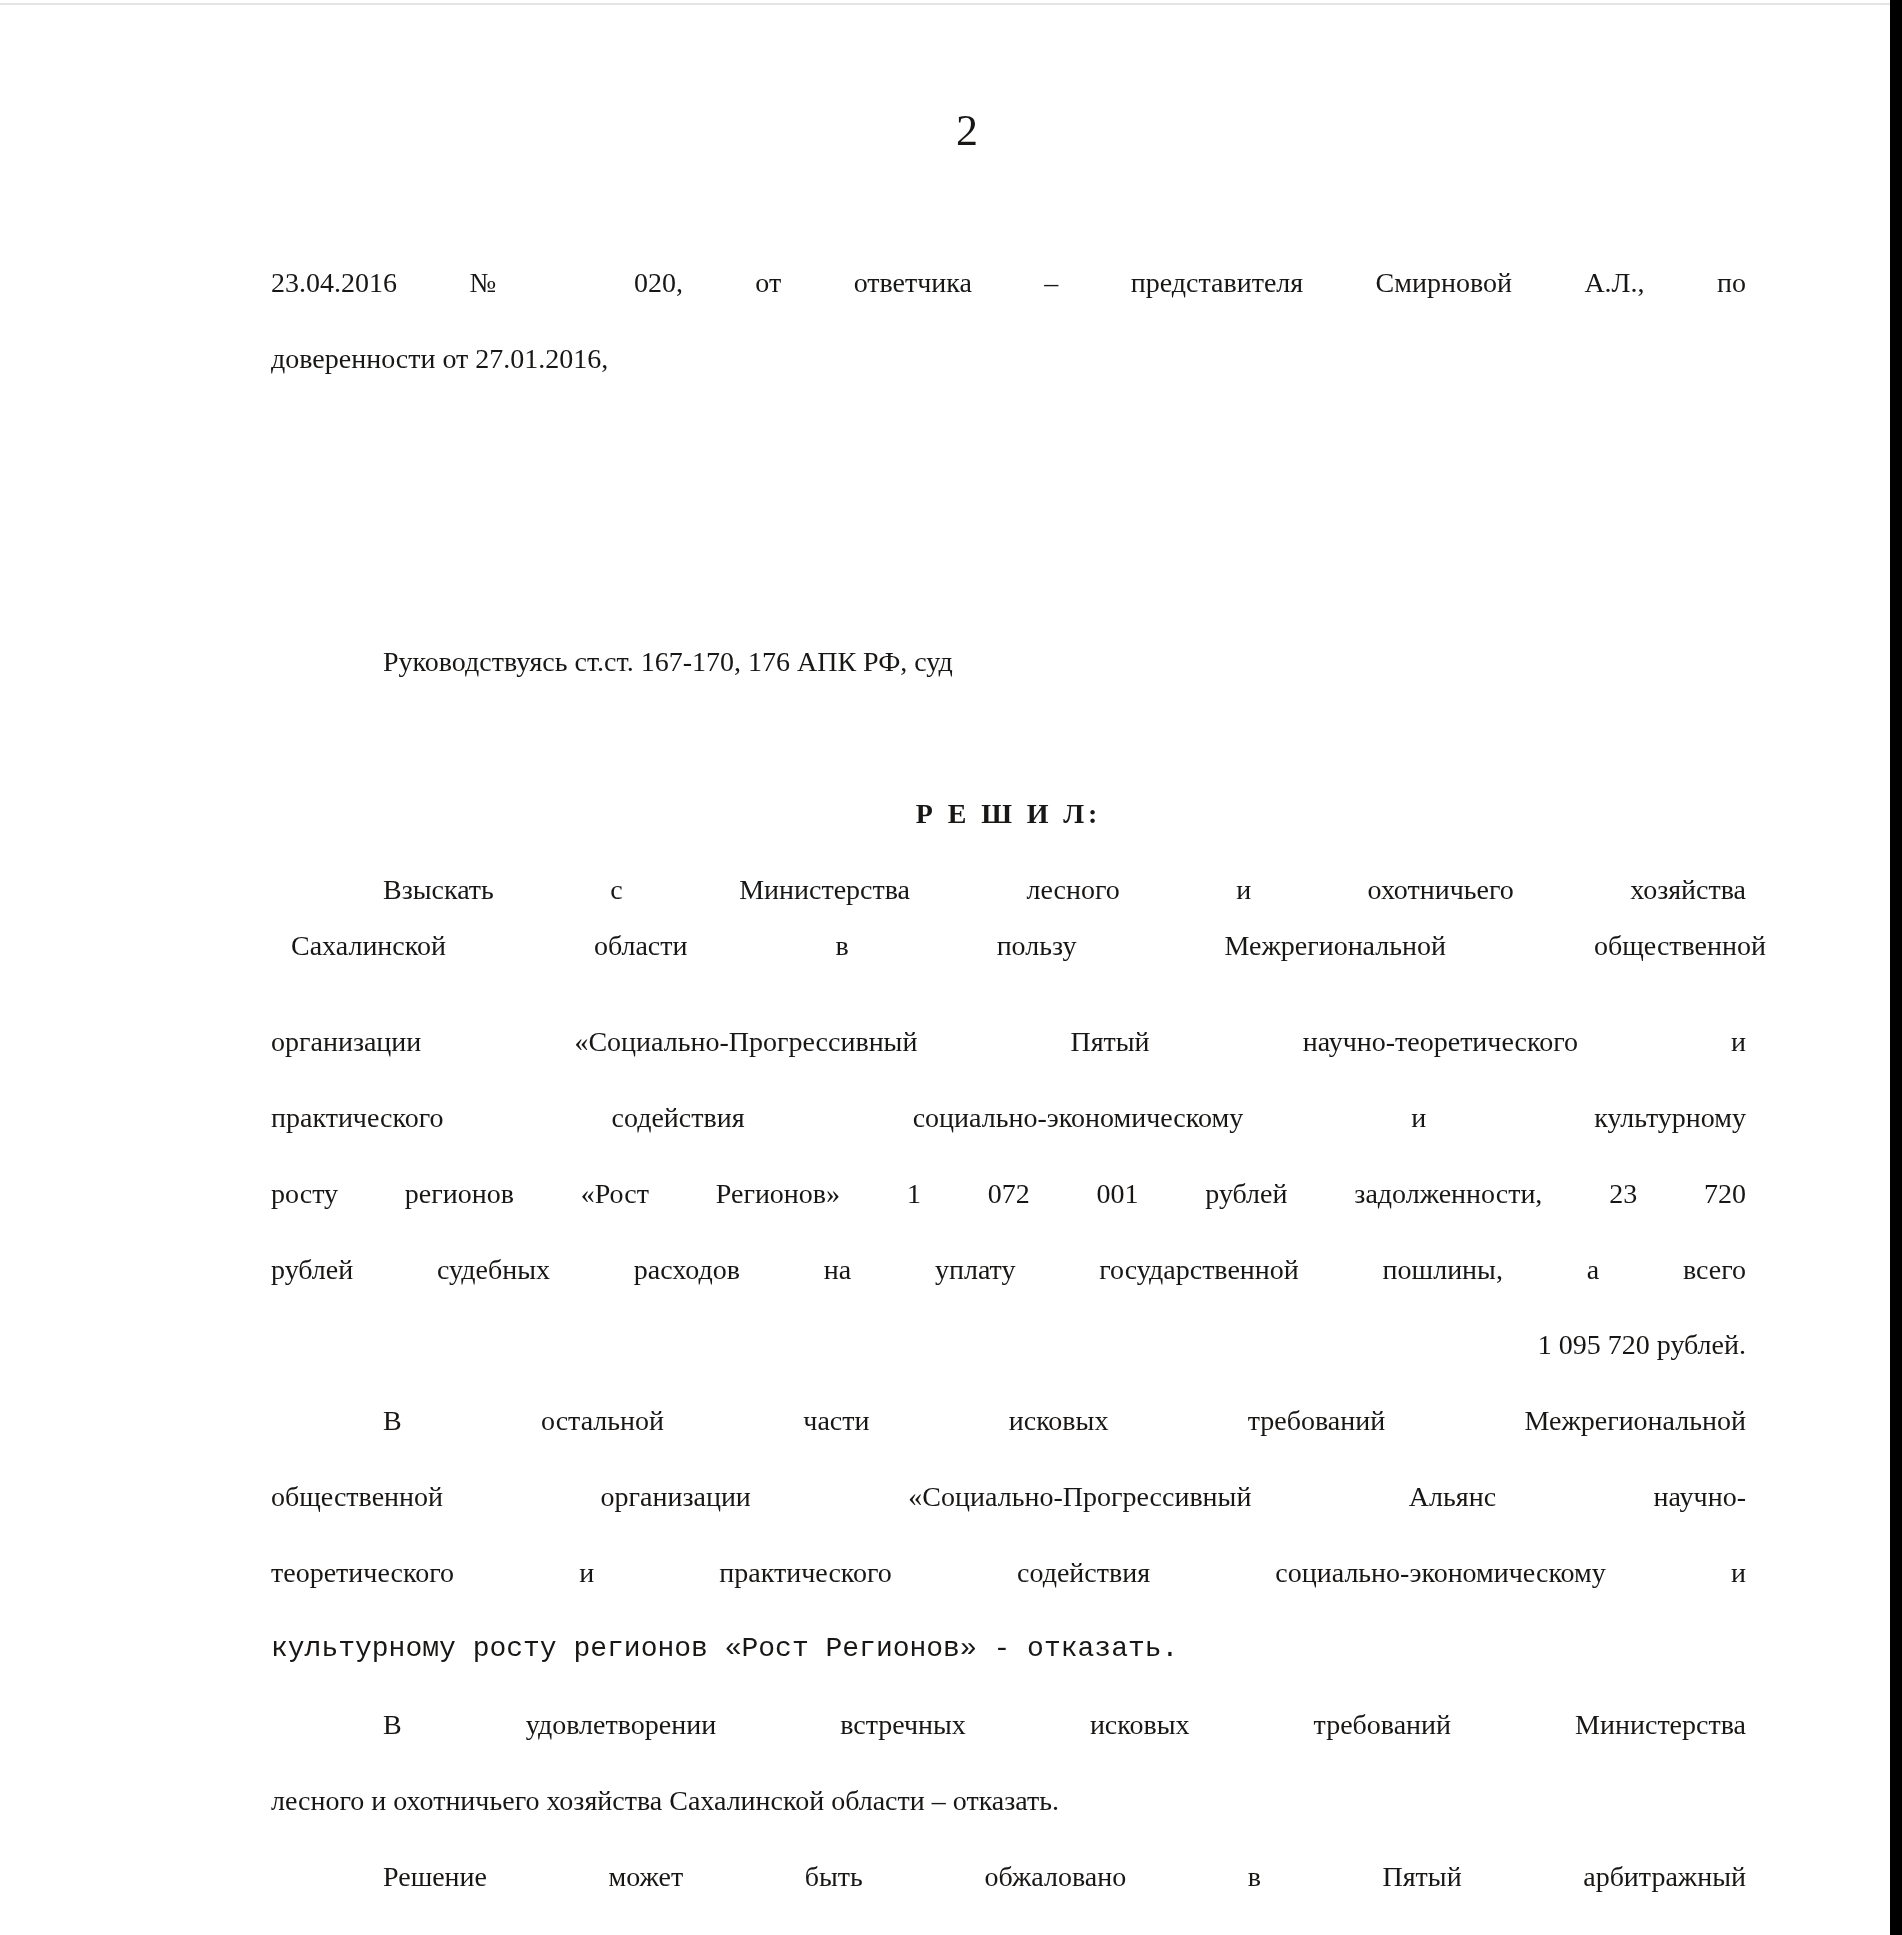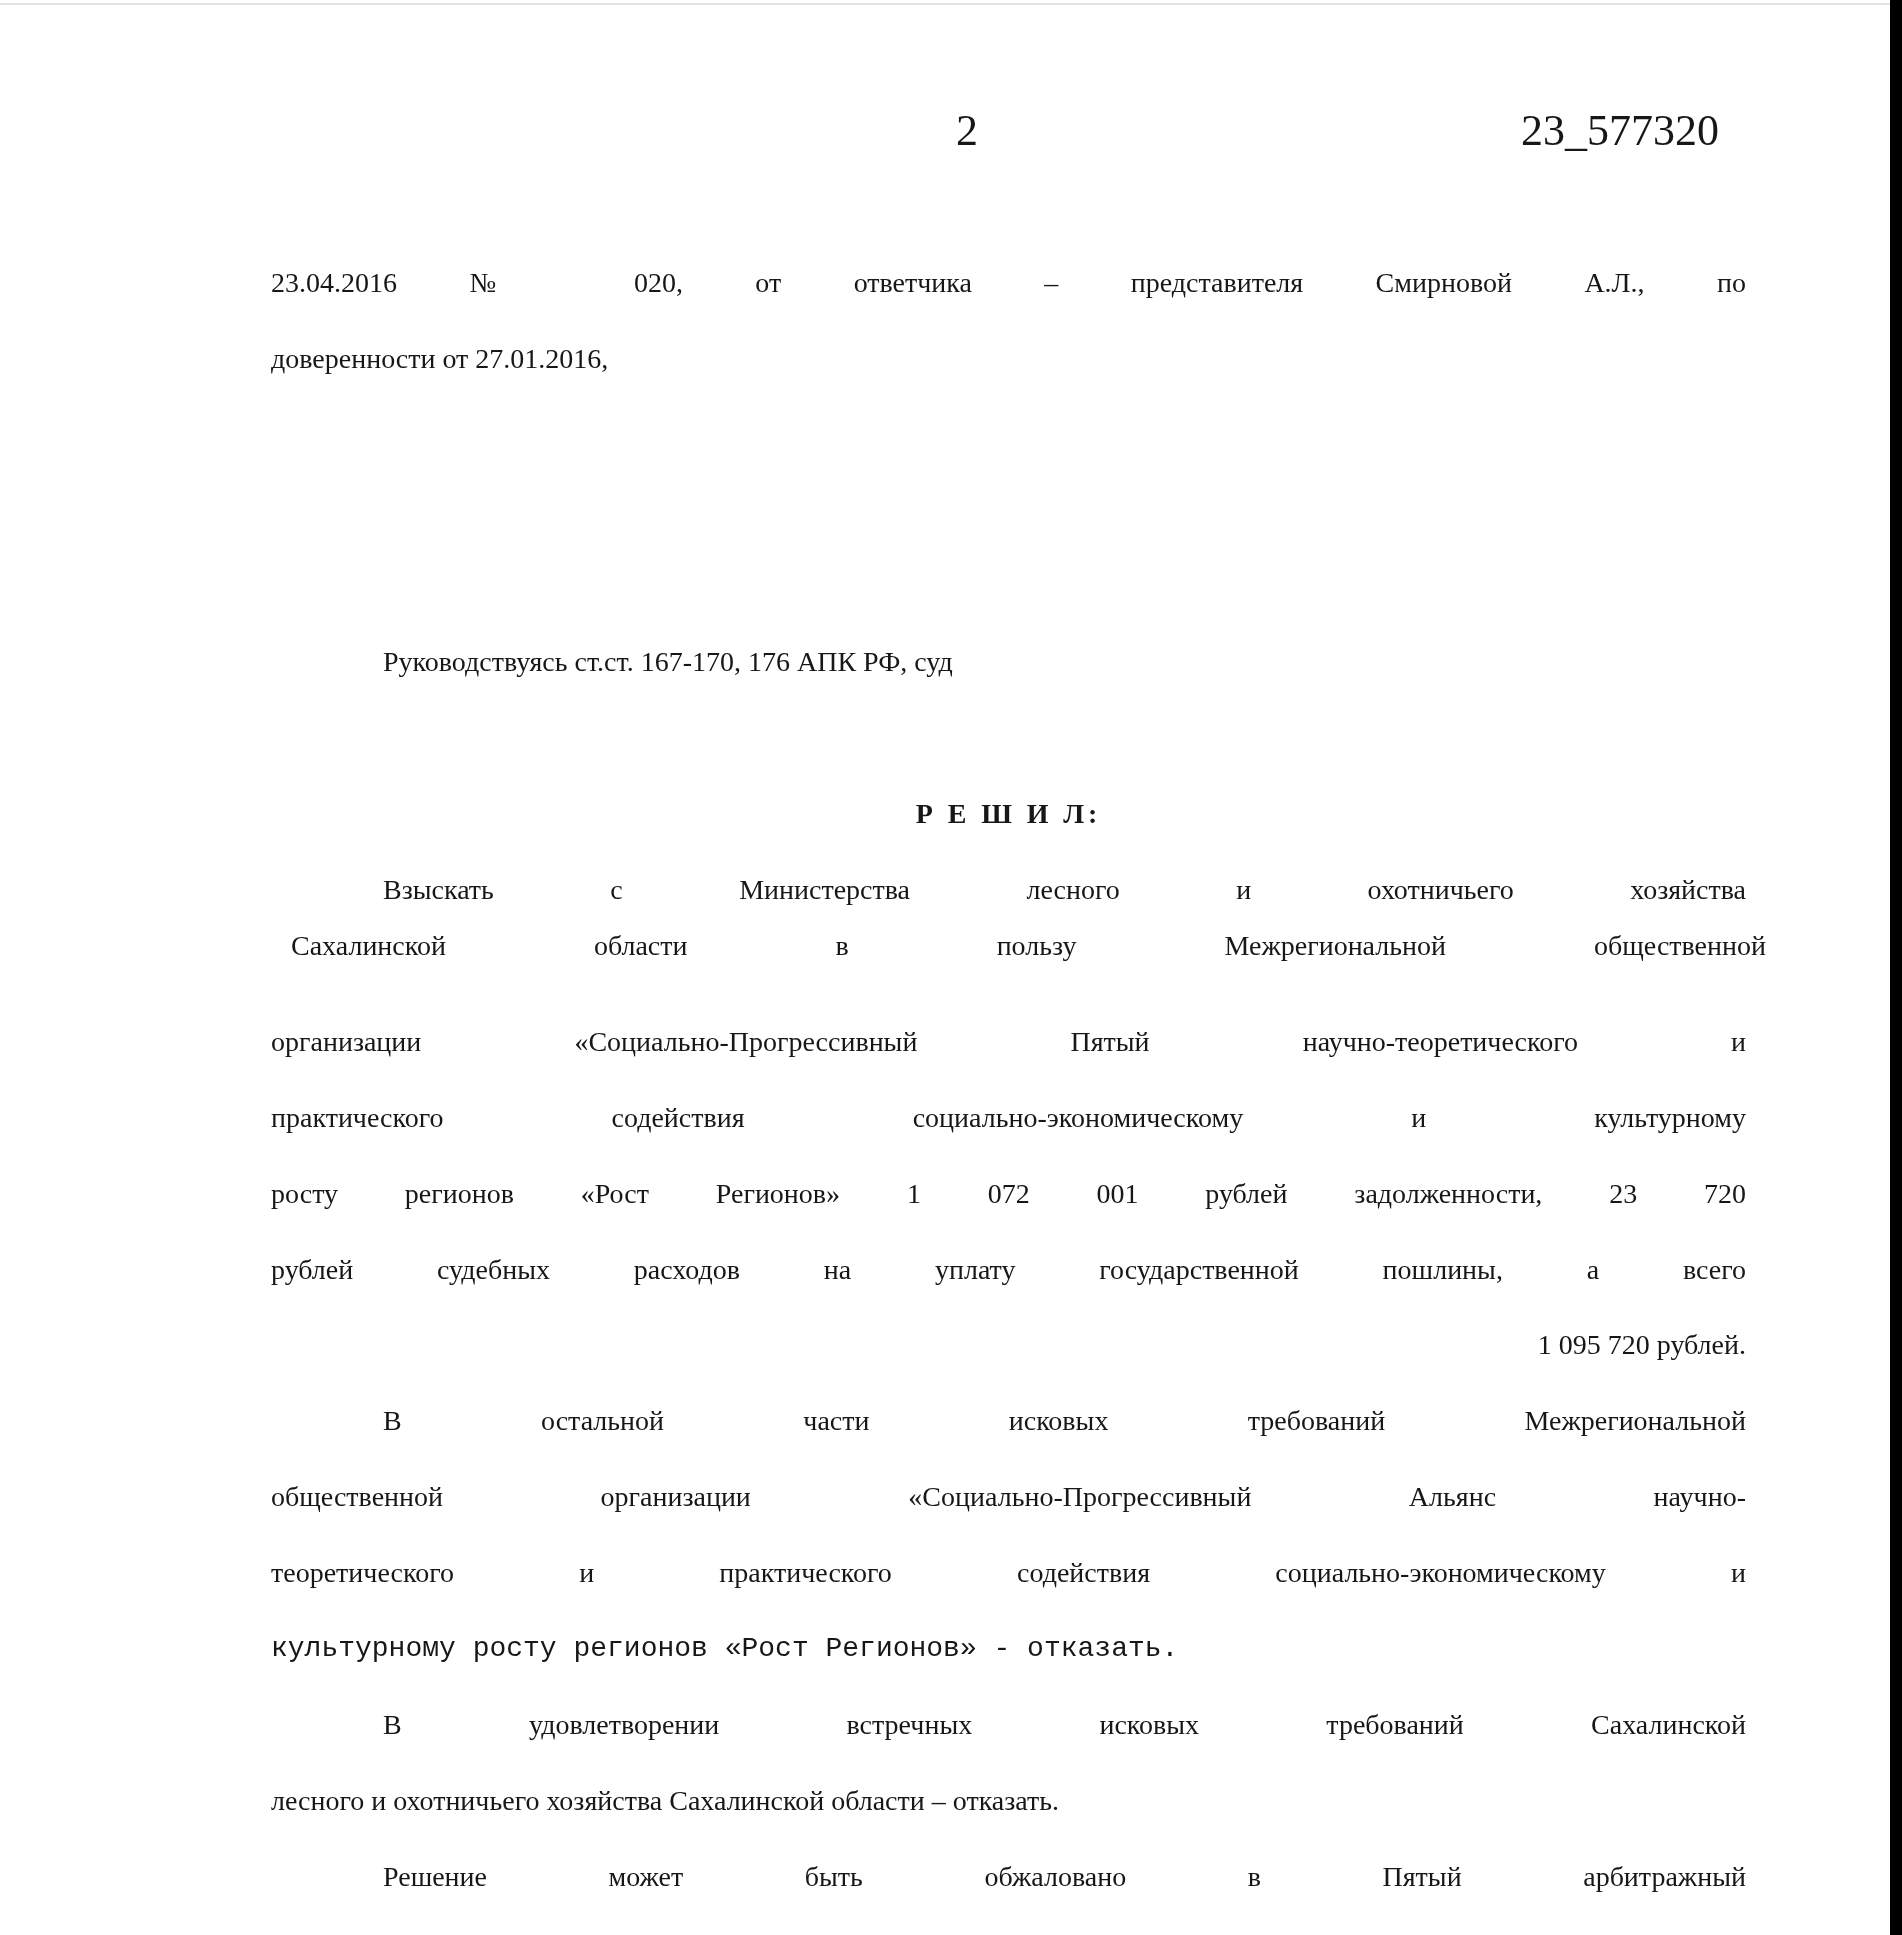--- a/index.html
+++ b/index.html
@@ -92,40 +92,39 @@
 </style>
 </head>
 <body>
 
 <div class="page">
 
   <div class="top-edge"></div>
 
   <div class="header">
     <span class="pagenum">2</span>
-    <span class="casenum">23_577320</span>
   </div>
 
   <div id="lines">
       <div class="line justify" style="top: 245px;">23.04.2016 № 020, от ответчика – представителя Смирновой А.Л., по</div>
       <div class="line left" style="top: 321px;">доверенности от 27.01.2016,</div>
       <div class="line left indent" style="top: 624px;">Руководствуясь ст.ст. 167-170, 176 АПК РФ, суд</div>
       <div class="line center bold" style="top: 776px;">Р Е Ш И Л:</div>
       <div class="line justify indent" style="top: 852px;">Взыскать с Министерства лесного и охотничьего хозяйства</div>
       <div class="line justify" style="top: 908px; margin-left: 20px;">Сахалинской области в пользу Межрегиональной общественной</div>
       <div class="line justify" style="top: 1004px;">организации «Социально-Прогрессивный Пятый научно-теоретического и</div>
       <div class="line justify" style="top: 1080px;">практического содействия социально-экономическому и культурному</div>
       <div class="line justify" style="top: 1156px;">росту регионов «Рост Регионов» 1 072 001 рублей задолженности, 23 720</div>
       <div class="line justify" style="top: 1232px;">рублей судебных расходов на уплату государственной пошлины, а всего</div>
       <div class="line left" style="top: 1307px; text-align: right;">1 095 720 рублей.</div>
       <div class="line justify indent" style="top: 1383px;">В остальной части исковых требований Межрегиональной</div>
       <div class="line justify" style="top: 1459px;">общественной организации «Социально-Прогрессивный Альянс научно-</div>
       <div class="line justify" style="top: 1535px;">теоретического и практического содействия социально-экономическому и</div>
       <div class="line left" style="top: 1611px; font-family: Liberation Mono, monospace;">культурному росту регионов «Рост Регионов» - отказать.</div>
-      <div class="line justify indent" style="top: 1687px;">В удовлетворении встречных исковых требований Сахалинской</div>
+      <div class="line justify indent" style="top: 1687px;">В удовлетворении встречных исковых требований Министерства</div>
       <div class="line left" style="top: 1763px;">лесного и охотничьего хозяйства Сахалинской области – отказать.</div>
       <div class="line justify indent" style="top: 1839px;">Решение может быть обжаловано в Пятый арбитражный</div>
       <div class="line justify" style="top: 1915px;">апелляционный суд в месячный срок со дня его изготовления в полном</div>
     </div>
 
   <div class="bar-right"></div>
 
 </div>
 
 

